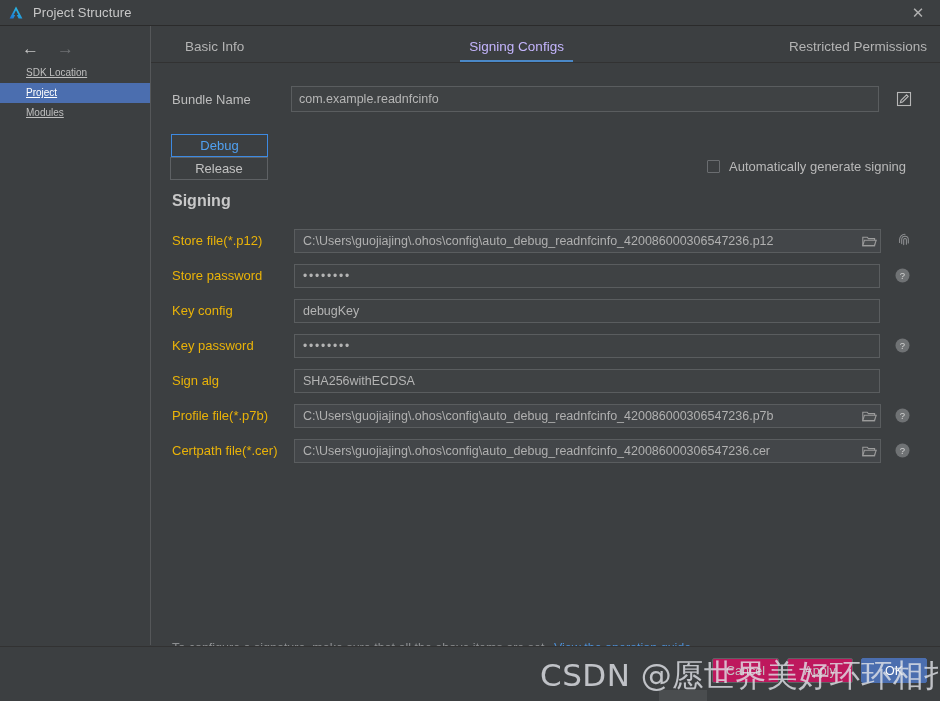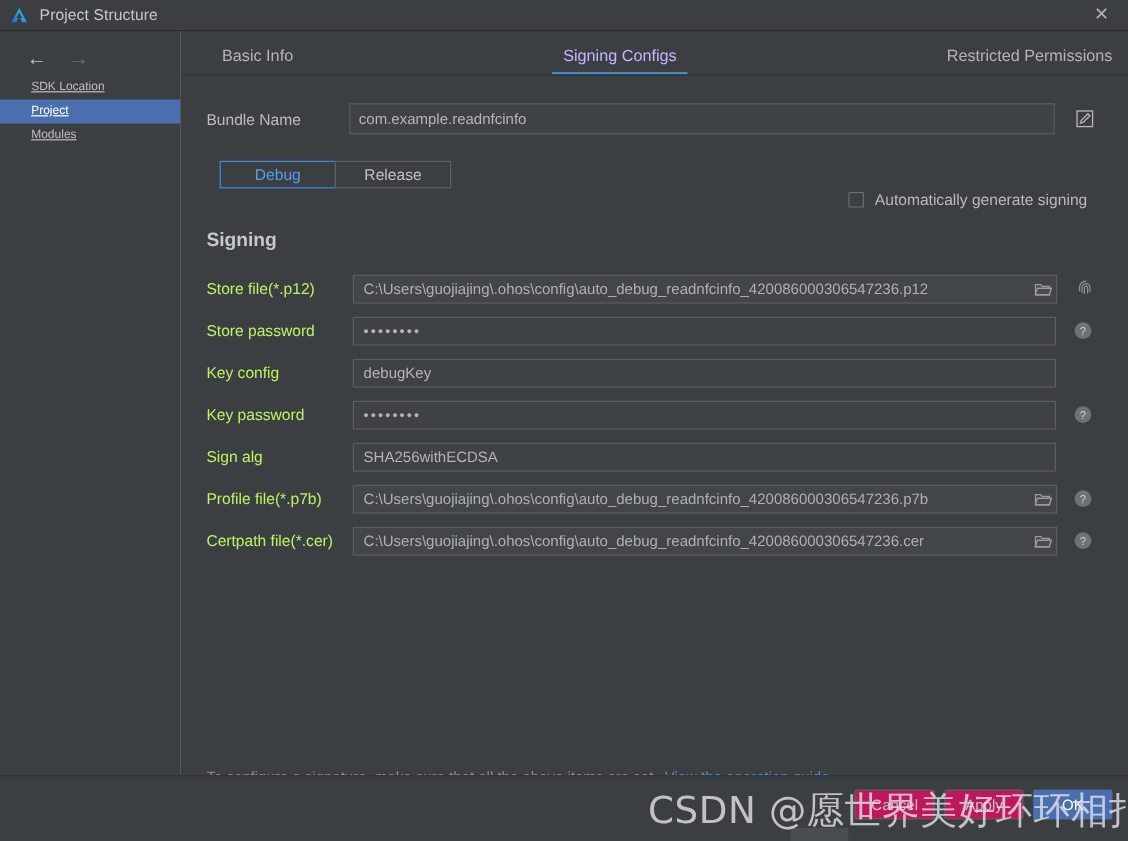--- a/index.html
+++ b/index.html
@@ -73,21 +73,21 @@
     box-sizing:border-box;background:#3f4244;border:1px solid #5a5d5f;
     color:#b6b6b6;font-size:12.5px;font-family:inherit;
     padding:0 7px;line-height:24px;
   }
   .bundle-edit{
     position:absolute;left:722px;top:3px;width:20px;height:20px;
     display:flex;align-items:center;justify-content:center;
   }
 
   
-  .seg{position:absolute;left:32px;top:108px;display:flex;}
+  .seg{position:absolute;left:20px;top:108px;display:flex;flex-direction:column;}
   .seg-btn{
     height:23px;min-width:97px;box-sizing:border-box;
     display:flex;align-items:center;justify-content:center;
     font-size:13px;border:1px solid #5e6164;color:#c2c2c2;background:#3c3f41;
   }
   .seg-btn.active{border:1px solid #3d8ae2;color:#50a0f0;}
   .seg-btn + .seg-btn{margin-left:-1px;}
 
   
   .autogen{
@@ -98,21 +98,21 @@
     border:1px solid #6a6d70;background:#3c3f41;border-radius:1px;
   }
   .autogen-label{font-size:13px;color:#b9b9b9;white-space:nowrap;}
 
   
   .signing-title{
     position:absolute;left:21px;top:166px;font-size:16px;color:#c8c8c8;font-weight:bold;
   }
   .field-row{position:absolute;left:21px;width:760px;height:24px;}
   .field-label{
-    position:absolute;left:0;top:4px;font-size:13px;color:#bef264;white-space:nowrap;
+    position:absolute;left:0;top:4px;font-size:13px;color:#eab308;white-space:nowrap;
   }
   .field-input{
     position:absolute;left:122px;height:24px;box-sizing:border-box;
     background:#3f4244;border:1px solid #5a5d5f;color:#b4b4b4;
     font-size:12.5px;font-family:inherit;padding:0 8px;line-height:22px;
     white-space:nowrap;overflow:hidden;text-overflow:clip;
   }
   .field-input.wide{width:587px;}
   .field-input.narrow{width:586px;}
   .field-input.disabled{background:#434649;color:#b0b0b0;}

